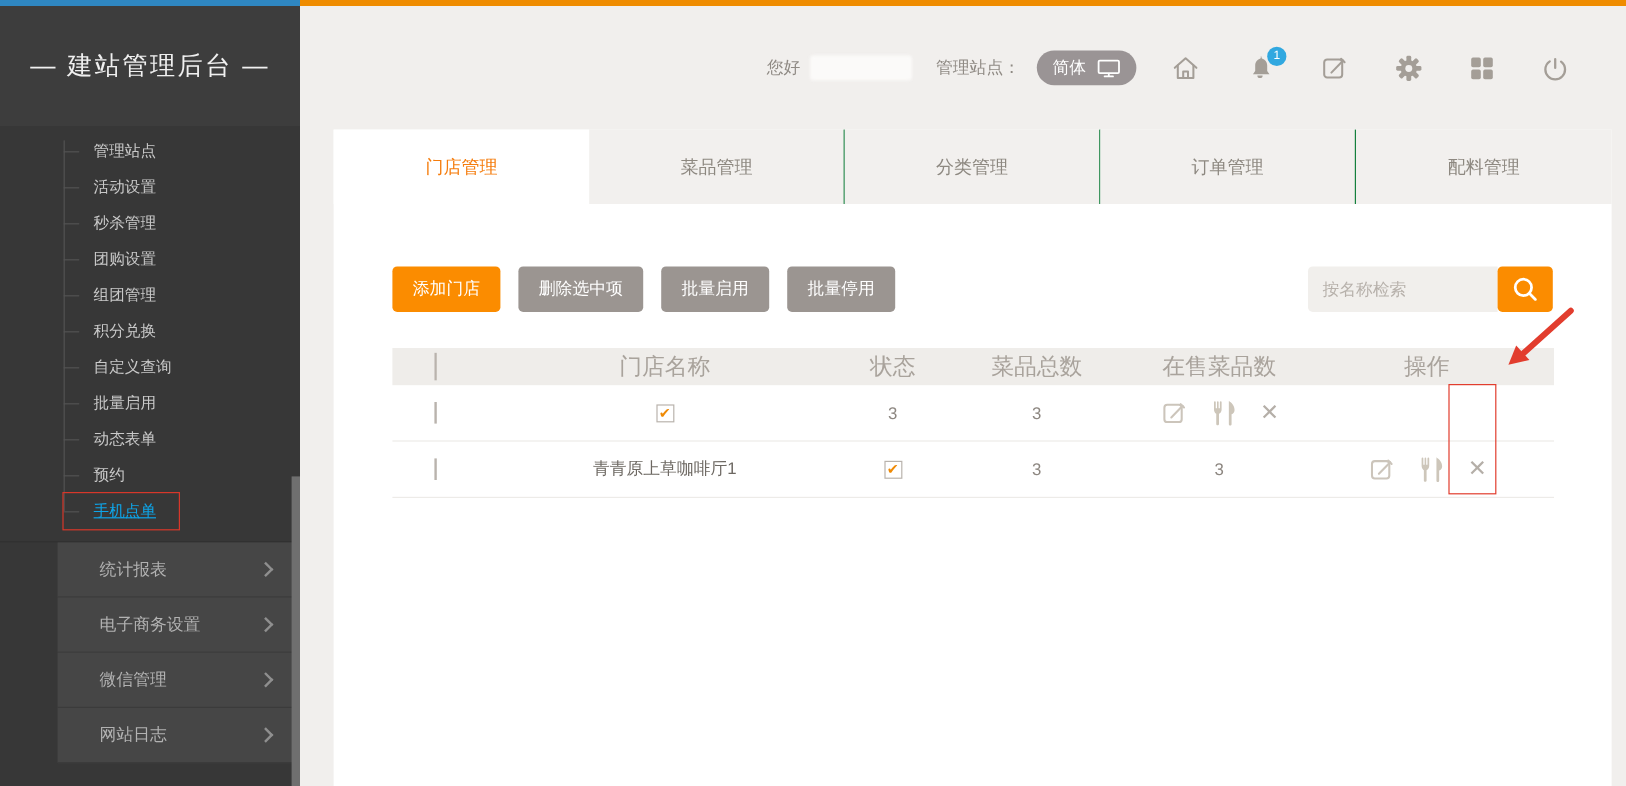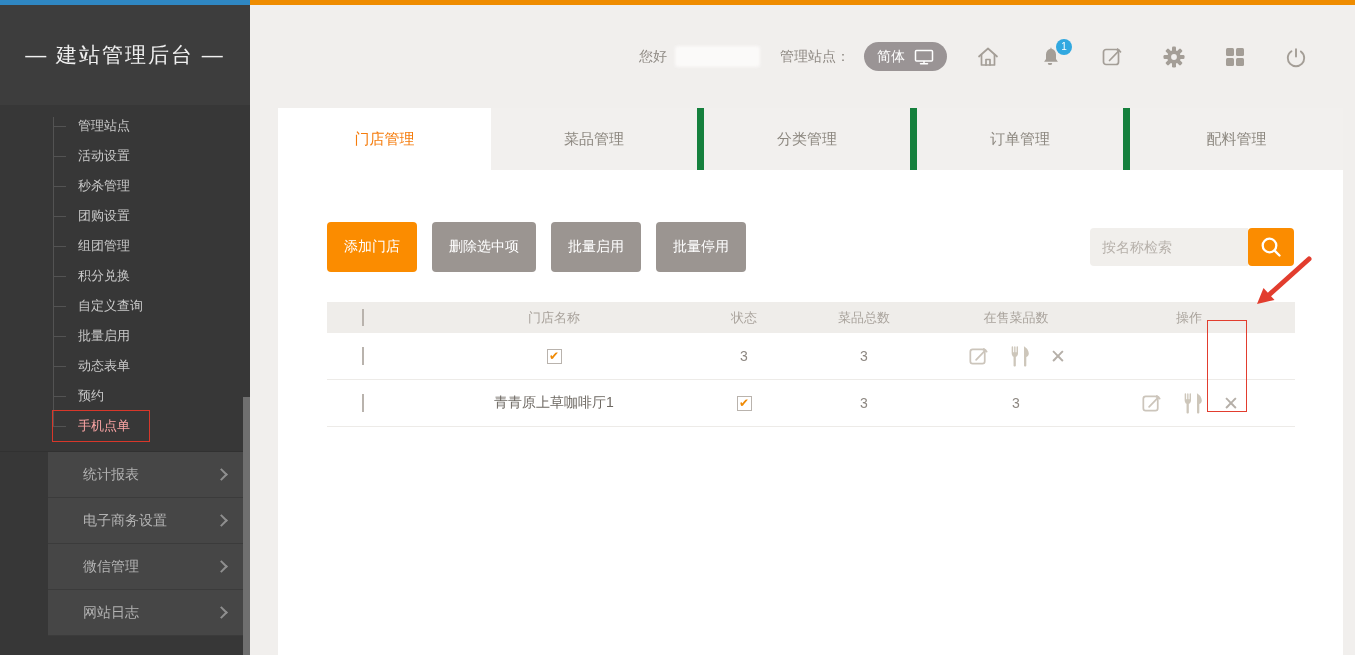--- a/index.html
+++ b/index.html
@@ -12,56 +12,56 @@
   .topbar { position:absolute; top:0; left:0; right:0; height:5px; background:#ef8c00; }
   .topbar-blue { position:absolute; top:0; left:0; width:250px; height:5px; background:#2f87c2; }
 
   
   .sidebar { position:absolute; top:5px; left:0; width:250px; bottom:0; background:#373737; }
   .side-title { height:100px; background:#3d3d3d; color:#f0f0f0; display:flex; align-items:center; justify-content:center; font-size:21px; letter-spacing:2px; }
   .submenu { position:relative; padding:6px 0 10px; }
   .tree-line { position:absolute; left:53px; top:12px; width:1px; height:309px; background:#535353; }
   .sub-item { height:30px; display:flex; align-items:center; color:#c9c9c9; font-size:13px; cursor:default; }
   .sub-item .dash { width:13px; height:1px; background:#535353; margin-left:53px; margin-right:12px; flex:none; }
-  .sub-item.active .sub-label { color:#fca5a5; }
+  .sub-item.active .sub-label { color:#0ea5e9;text-decoration:underline; }
   .side-red-box { position:absolute; left:52px; top:405px; width:98px; height:32px; border:1px solid #d8372a; pointer-events:none; }
   .groups { border-top:1px solid #313131;padding-left:48px; }
   .group { height:46px; display:flex; align-items:center; padding:0 24px 0 35px; color:#b2b2b2; font-size:14px; background:#464646; border-bottom:1px solid #3b3b3b; }
   .chev { margin-left:auto; width:9px; height:9px; border-top:2px solid #8f8f8f; border-right:2px solid #8f8f8f; transform:rotate(45deg); }
   .side-scroll { position:absolute; right:0; top:392px; width:7px; height:258px; background:#6f6f6f; }
 
   
   .header { position:absolute; left:250px; top:5px; right:0; height:103px; display:flex; align-items:center; justify-content:flex-end; padding-right:46px; }
   .greeting { color:#8f8a84; font-size:14px; }
   .blur-patch { width:85px; height:21px; margin-left:8px; border-radius:3px; background:rgba(252,251,250,0.92); filter:blur(1.5px); }
   .site-label { color:#8f8a84; font-size:14px; margin-left:20px; }
   .lang-pill { margin-left:14px; height:29px; padding:0 13px; border-radius:15px; background:#9a9495; color:#fff; font-size:14px; display:flex; align-items:center; gap:9px; cursor:pointer;font-family:Liberation Mono, monospace; }
   .hicons { display:flex; align-items:center; gap:36px; margin-left:28px; }
   .hicon { position:relative; display:flex; cursor:pointer; }
   .badge { position:absolute; top:-5px; right:-9px; min-width:16px; height:16px; border-radius:8px; background:#31a8e0; color:#fff; font-size:10px; display:flex; align-items:center; justify-content:center; padding:0 3px; }
 
   
   .panel { position:absolute; left:278px; top:108px; width:1065px; bottom:0; background:#fff; }
   .tabs { display:grid; grid-template-columns:repeat(5,1fr); height:62px; }
-  .tab { display:flex; align-items:center; justify-content:center; font-size:15px; color:#8d8880; background:#f2f0ee; border-right:7px solid #15803d; cursor:pointer; }
+  .tab { display:flex; align-items:center; justify-content:center; font-size:15px; color:#8d8880; background:#f2f0ee; border-right:1px solid #15803d; cursor:pointer; }
   .tab:last-child { border-right:none; }
   .tab.active { background:#fff; border-right:none; color:#f57c0c; }
 
   .toolbar { display:flex; align-items:center; margin:52px 48px 0 49px; }
-  .btn { height:50px; border:none; border-radius:4px; color:#fff; font-size:14px; display:flex; align-items:center; padding:0 17px; margin-right:15px; cursor:pointer; font-family:inherit; }
+  .btn { height:38px; border:none; border-radius:4px; color:#fff; font-size:14px; display:flex; align-items:center; padding:0 17px; margin-right:15px; cursor:pointer; font-family:inherit; }
   .btn.primary { background:#fb8c00; }
   .btn.gray { background:#9b9591; }
   .search { margin-left:auto; margin-right:1px; display:flex;padding-left:44px; }
   .search-input { width:158px; height:38px; background:#f1efec; border:none; outline:none; padding:0 12px; font-size:14px; color:#6d6862; border-radius:4px 0 0 4px; font-family:inherit; }
   .search-input::placeholder { color:#b7b1ab; }
   .search-btn { width:46px; height:38px; background:#fb8c00; border:none; border-radius:4px; display:flex; align-items:center; justify-content:center; cursor:pointer; }
 
   .table { margin:30px 48px 0 49px; }
   .thead, .trow { display:grid; grid-template-columns:72px 310px 70px 170px 134px 1fr; align-items:center; }
-  .thead { height:31px; background:#efedea; color:#a9a39c; font-size:13px; }
+  .thead { height:31px; background:#efedea; color:#a9a39c; font-size:19px; }
   .trow { height:47px; border-bottom:1px solid #edebe8; color:#6d6862; font-size:14px; }
   .cell { text-align:center; }
   .num { color:#8d8781; }
   .cbx { width:15px; height:15px; border:1px solid #b9b3ad; background:#fff; margin:0 auto; cursor:pointer; }
   .cbx.checked { display:flex; align-items:center; justify-content:center; color:#ef8a05; font-size:12px; line-height:1; }
   .actions { display:flex; align-items:center; justify-content:center; gap:16px; }
   .aicon { display:flex; cursor:pointer; }
   .xmark { color:#b5afa8; font-size:19px; cursor:pointer; line-height:1; }
 
   .red-rect { position:absolute; left:929px; top:212px; width:40px; height:92px; border:1px solid #e23d2e; pointer-events:none; }

